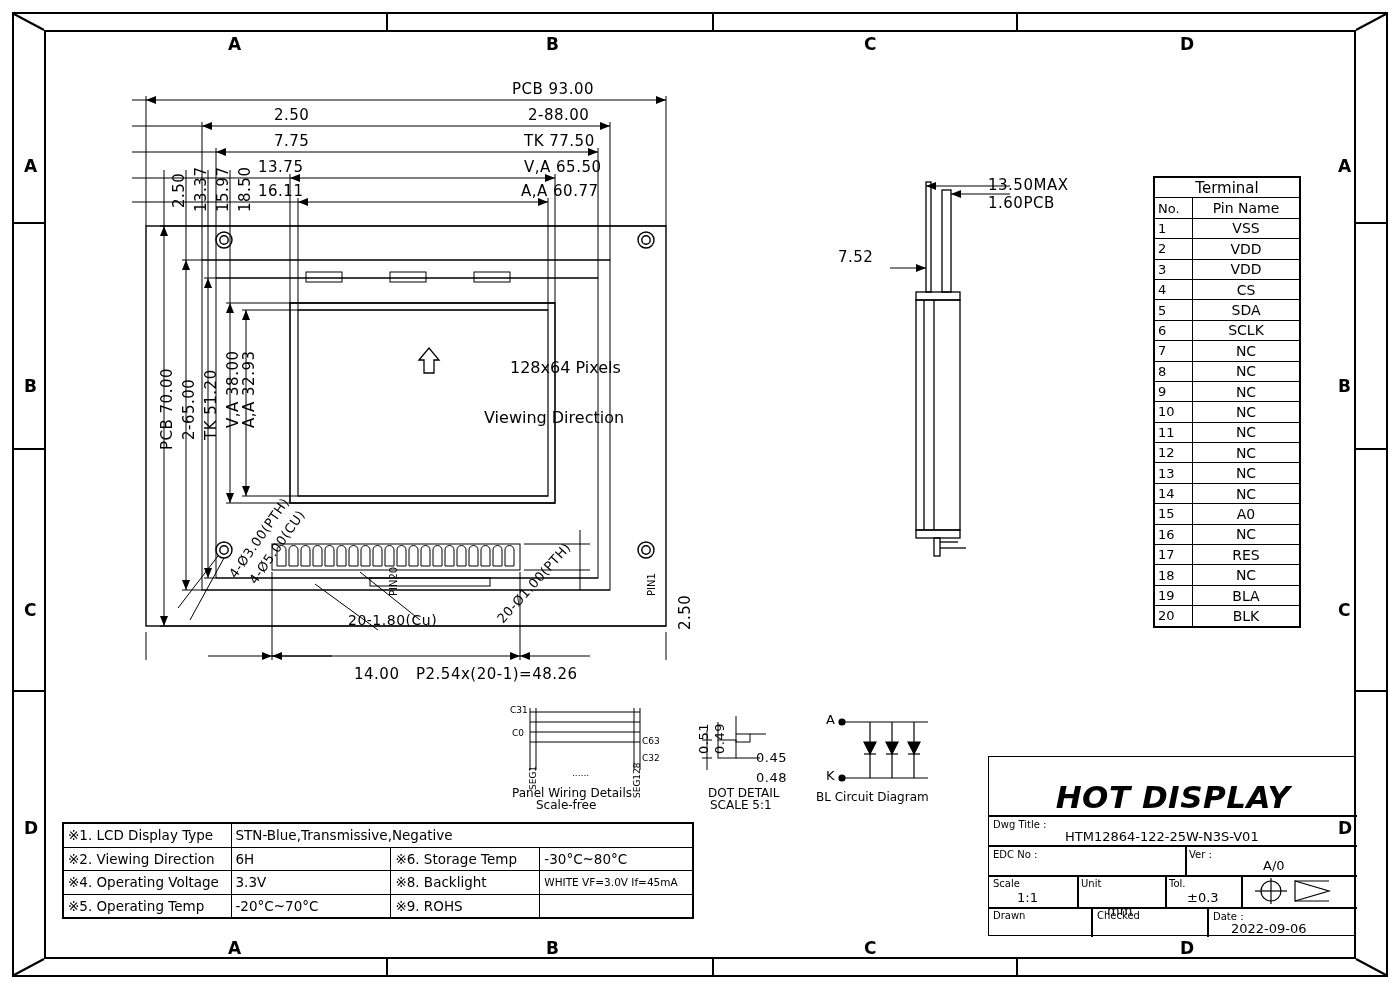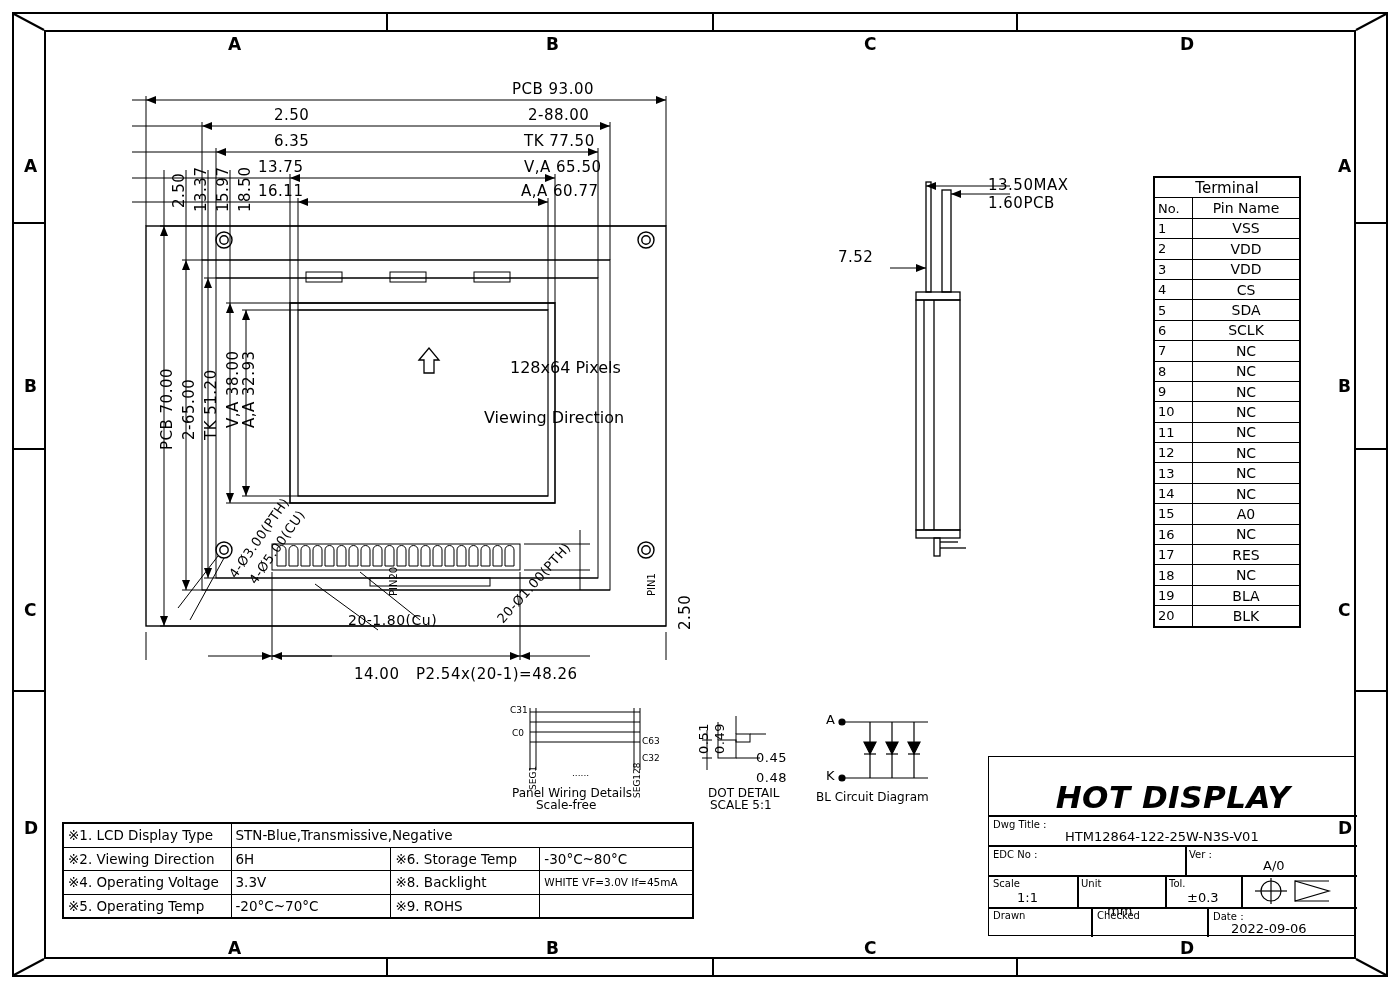--- a/index.html
+++ b/index.html
@@ -253,21 +253,21 @@
     </g>
   </svg>
 
   <div class="txt dim" style="left:512px;top:80px;">PCB  93.00</div>
   <div class="txt dim" style="left:528px;top:106px;">2-88.00</div>
   <div class="txt dim" style="left:524px;top:132px;">TK  77.50</div>
   <div class="txt dim" style="left:524px;top:158px;">V,A  65.50</div>
   <div class="txt dim" style="left:521px;top:182px;">A,A  60.77</div>
 
   <div class="txt dim" style="left:274px;top:106px;">2.50</div>
-  <div class="txt dim" style="left:274px;top:132px;">6.35</div>
+  <div class="txt dim" style="left:274px;top:132px;">7.75</div>
   <div class="txt dim" style="left:258px;top:158px;">13.75</div>
   <div class="txt dim" style="left:258px;top:182px;">16.11</div>
 
   <div class="txt dim rot90" style="left:158px;top:450px;">PCB  70.00</div>
   <div class="txt dim rot90" style="left:180px;top:440px;">2-65.00</div>
   <div class="txt dim rot90" style="left:202px;top:440px;">TK  51.20</div>
   <div class="txt dim rot90" style="left:224px;top:428px;">V,A  38.00</div>
   <div class="txt dim rot90" style="left:240px;top:428px;">A,A  32.93</div>
 
   <div class="txt dim rot90" style="left:170px;top:208px;">2.50</div>

